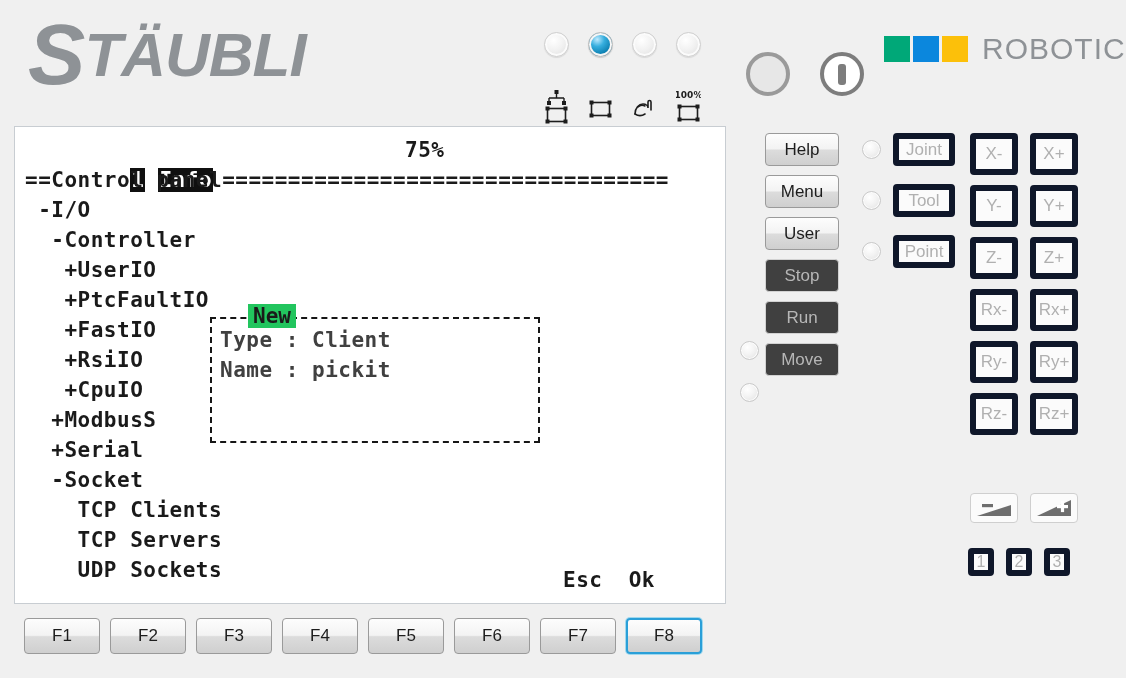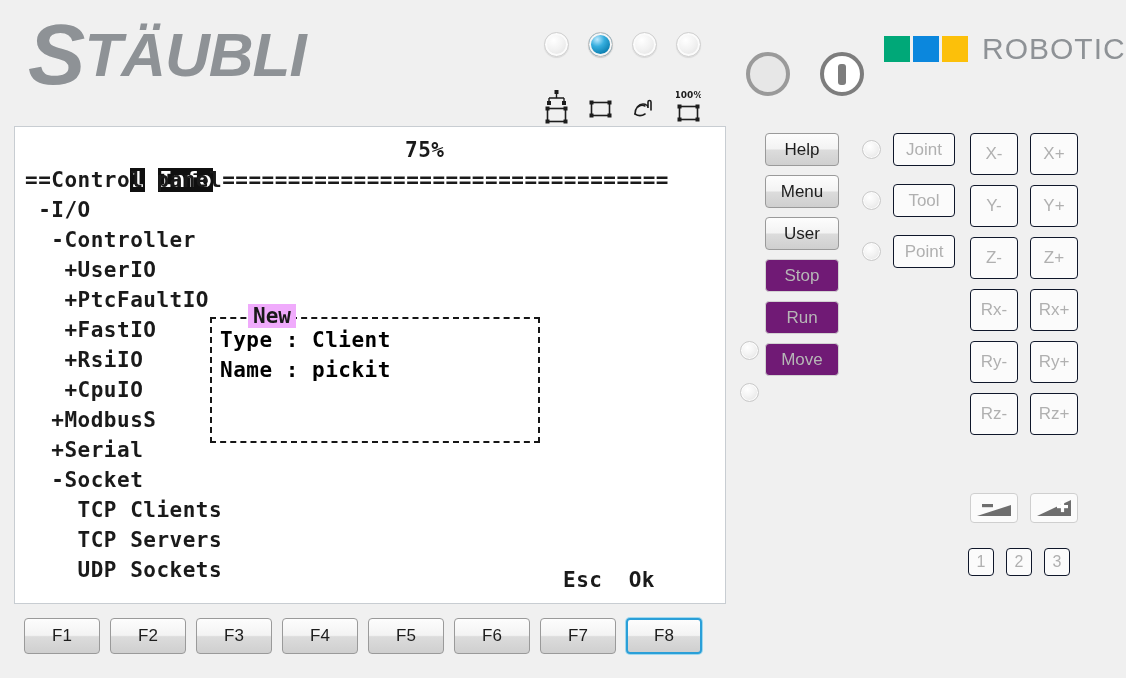--- a/index.html
+++ b/index.html
@@ -211,37 +211,37 @@
     width: 330px;
     height: 126px;
     border: 2px dashed #161616;
     background: #ffffff;
     box-sizing: border-box;
   }
   #lcd-dialog .dlg-title {
     position: absolute;
     left: 36px;
     top: -15px;
-    background: #f0abfc;
+    background: #22c55e;
     padding: 0 5px;
     font-family: "DejaVu Sans Mono", monospace;
     font-weight: bold;
     font-size: 21px;
     line-height: 24px;
     color: #1a1a1a;
   }
   #lcd-dialog .dlg-line {
     position: absolute;
     left: 8px;
     white-space: pre;
     font-family: "DejaVu Sans Mono", monospace;
     font-weight: bold;
     font-size: 21px;
     line-height: 30px;
-    color: #000000;
+    color: #404040;
     letter-spacing: 0.5px;
   }
 
   #lcd-softkeys {
     position: absolute;
     left: 548px;
     top: 438px;
     white-space: pre;
     font-family: "DejaVu Sans Mono", monospace;
     font-weight: bold;
@@ -290,25 +290,25 @@
     background: linear-gradient(to bottom, #fdfdfd 0%, #f3f3f3 48%, #dcdcdc 52%, #cfcfcf 100%);
     color: #1d1d1d;
     font-size: 17px;
     display: flex;
     align-items: center;
     justify-content: center;
     box-sizing: border-box;
   }
   .btn.disabled {
     border: 1px solid #d2d2d2;
-    background: #701a75;
+    background: #404040;
     color: #b6b6b6;
   }
   .btn.plain {
-    border: 1px solid #0f172a;
+    border: 6px solid #0f172a;
     background: #fbfbfb;
     color: #b0b0b0;
   }
 
   
   #col-sys {
     position: absolute;
     left: 25px;
     top: 3px;
     display: flex;

